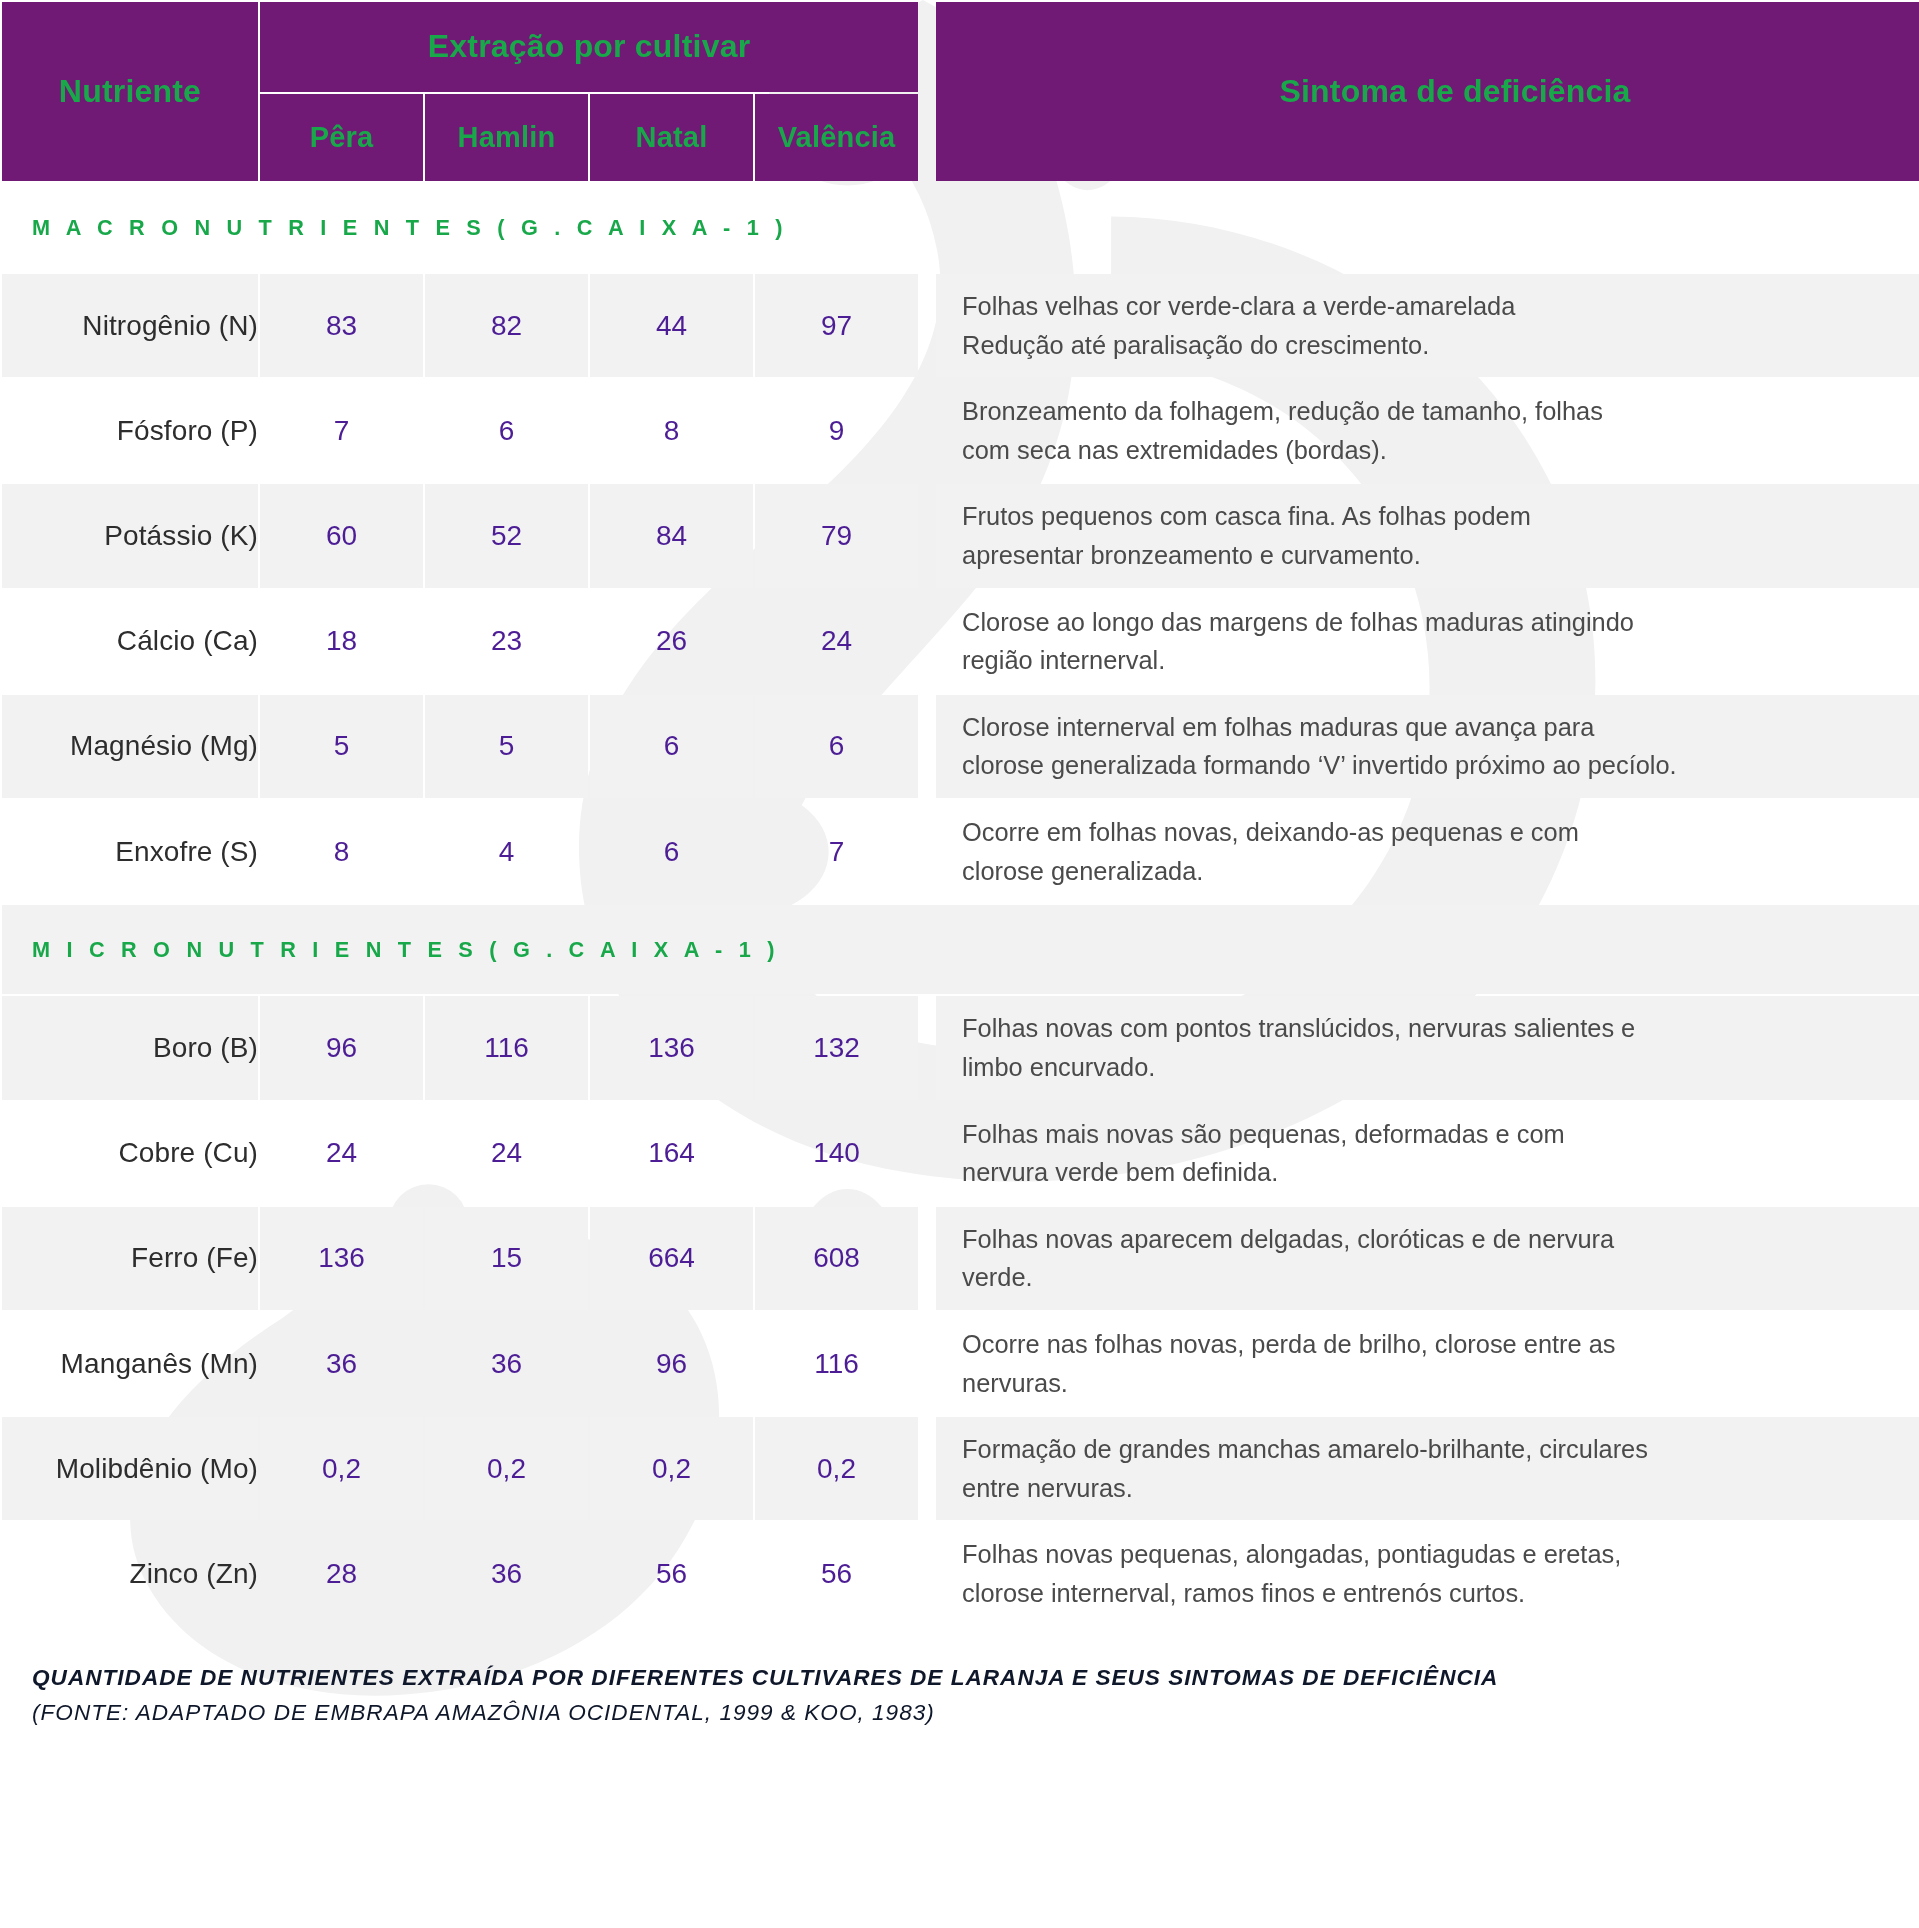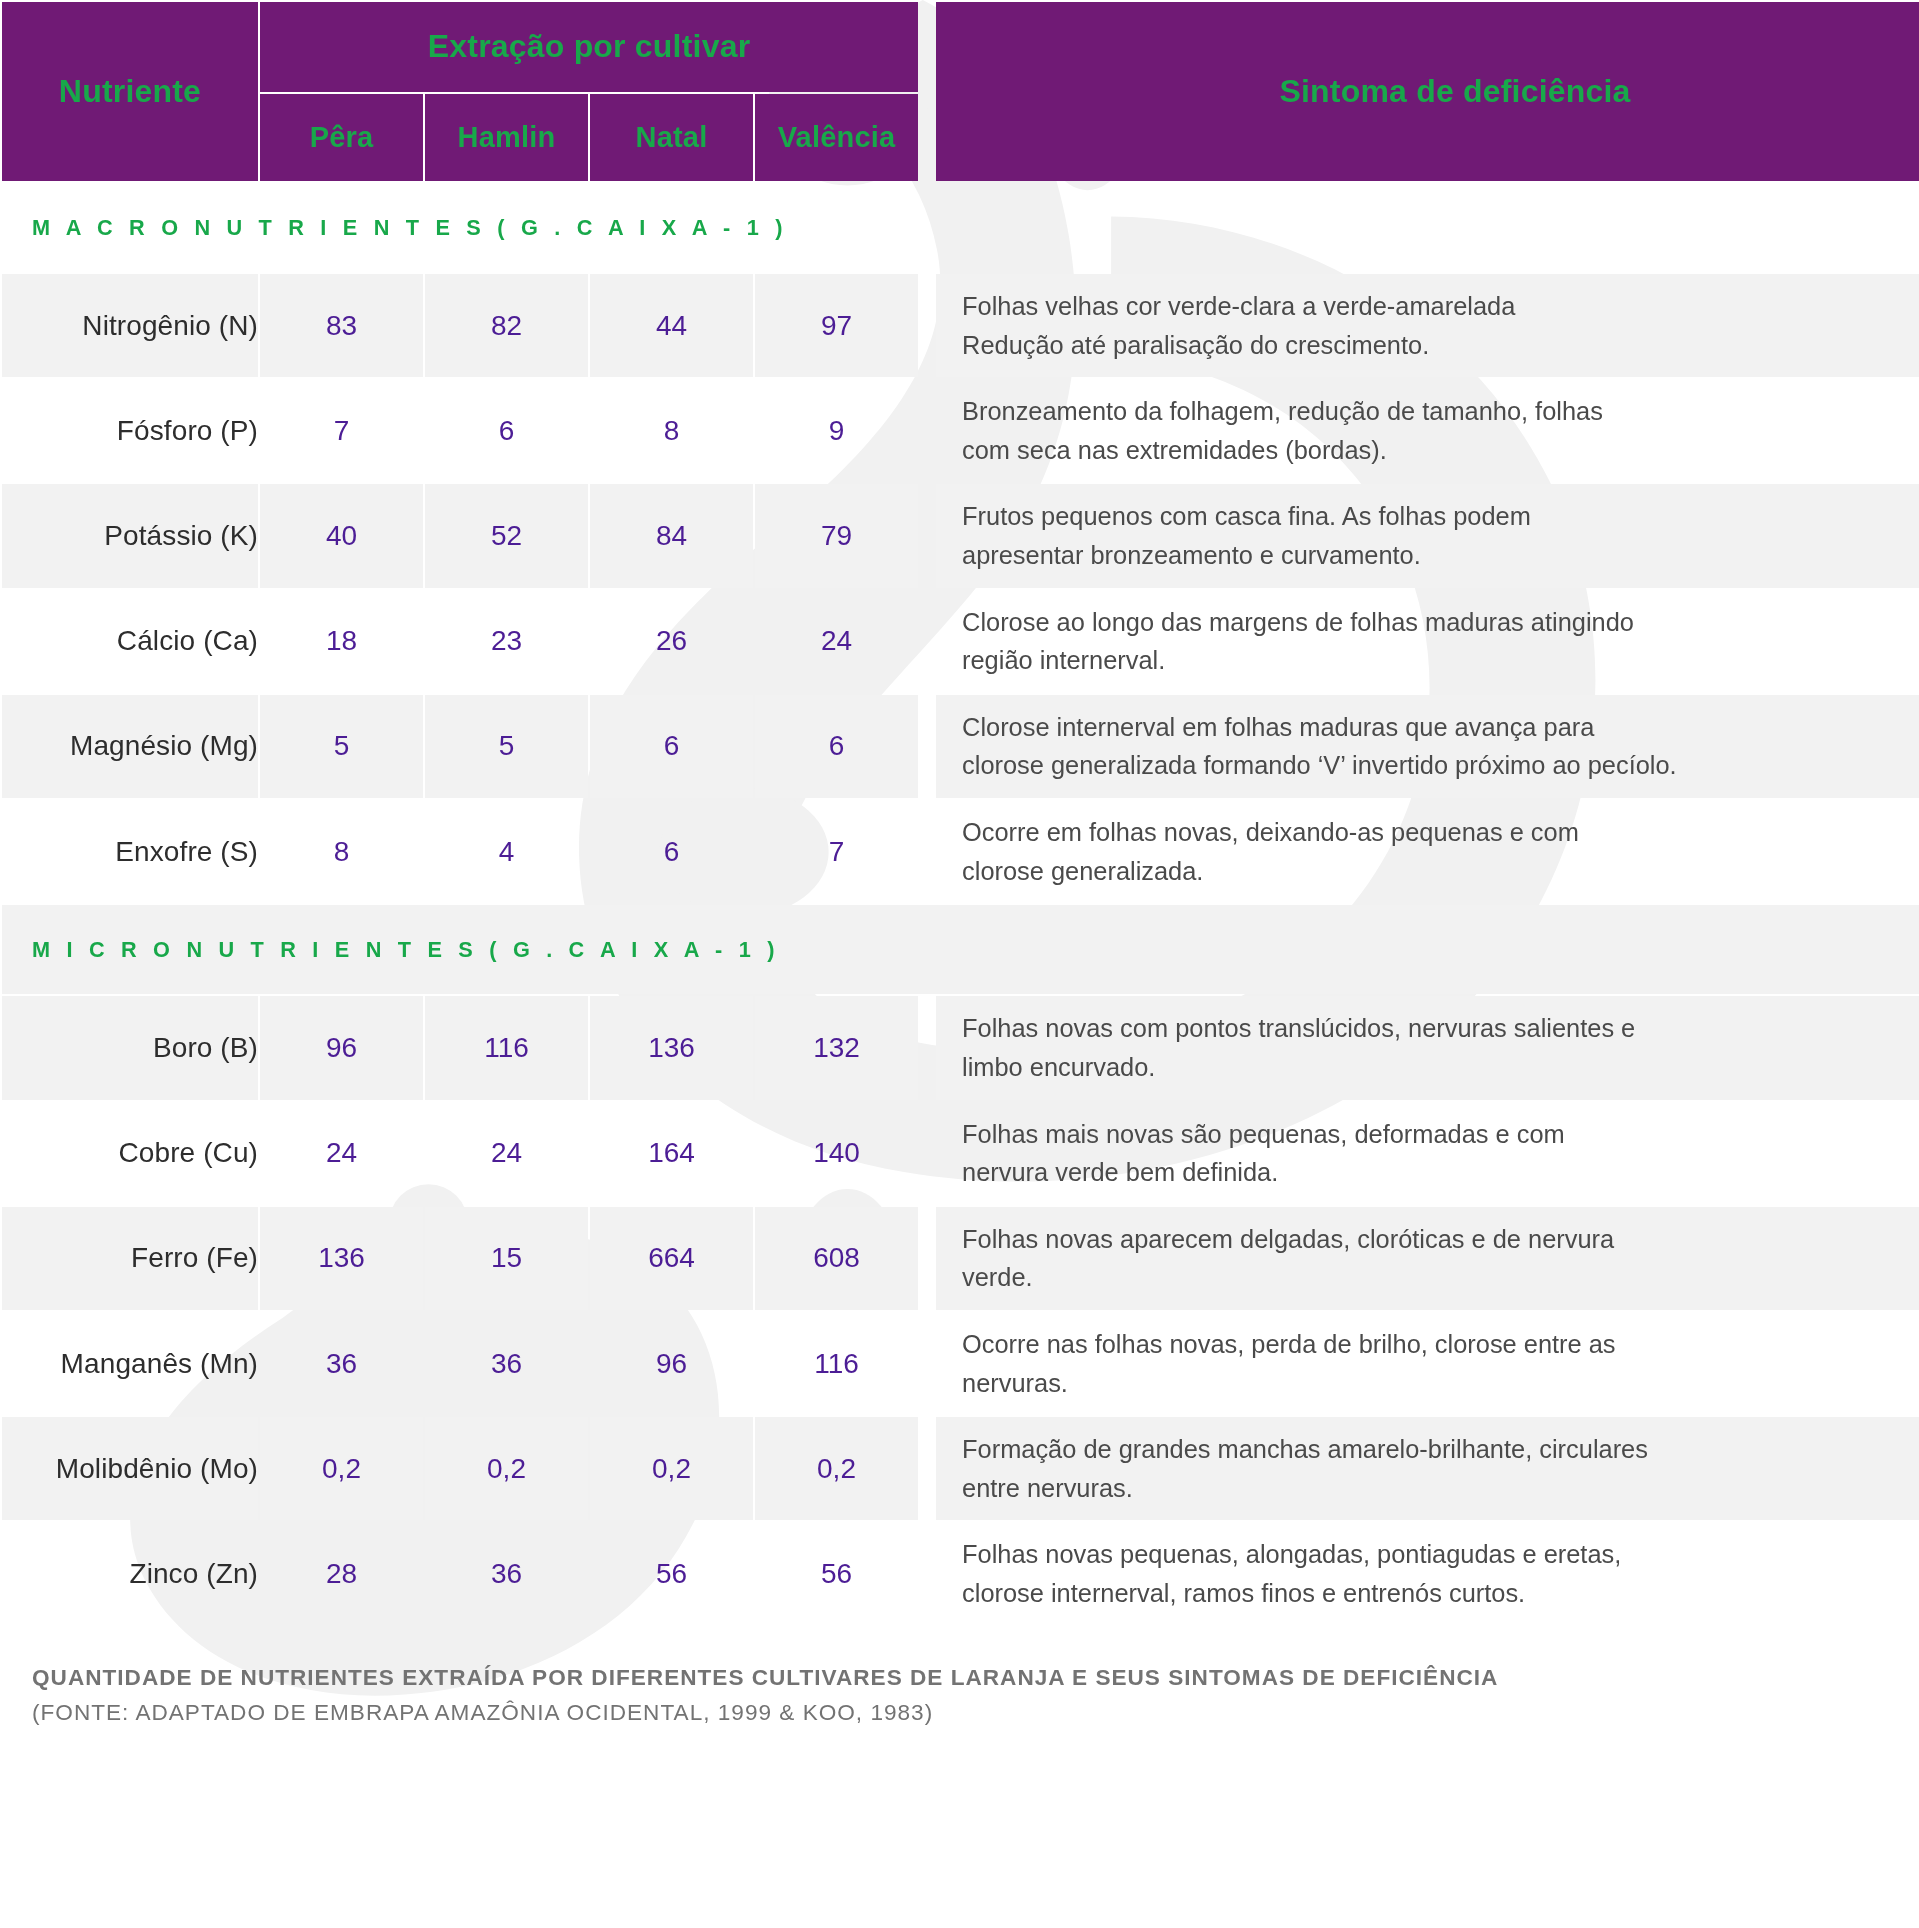--- a/index.html
+++ b/index.html
@@ -110,21 +110,22 @@
     padding: 13px 24.5px 13px 26px;
     text-align: left;
   }
   td.sintoma .ln { display: block; white-space: nowrap; }
 
   
   #caption {
     position: relative;
     z-index: 1;
     padding: 32px 0 0 32px;
-    color: #737373;
+    color: #0f172a;
+    font-style: italic;
     font-weight: bold;
   }
   #caption .cap-main {
     font-size: 22.6px;
     letter-spacing: 1px;
     line-height: 1.55;
     display: block;
   }
   #caption .cap-src {
     font-size: 22.6px;
@@ -208,21 +209,21 @@
             <td class="cell value">8</td>
             <td class="cell value">9</td>
             <td class="gapcell"></td>
             <td class="cell sintoma">
               <span class="ln">Bronzeamento da folhagem, redução de tamanho, folhas</span>
               <span class="ln">com seca nas extremidades (bordas).</span>
             </td>
           </tr>
           <tr class="data-row alt">
             <td class="cell nutriente-name">Potássio (K)</td>
-            <td class="cell value">40</td>
+            <td class="cell value">60</td>
             <td class="cell value">52</td>
             <td class="cell value">84</td>
             <td class="cell value">79</td>
             <td class="gapcell"></td>
             <td class="cell sintoma">
               <span class="ln">Frutos pequenos com casca fina. As folhas podem</span>
               <span class="ln">apresentar bronzeamento e curvamento.</span>
             </td>
           </tr>
           <tr class="data-row">

